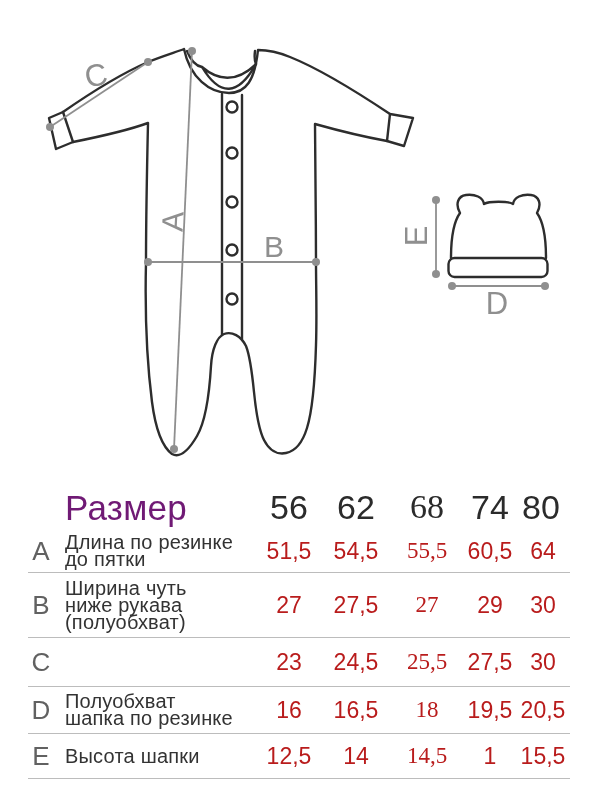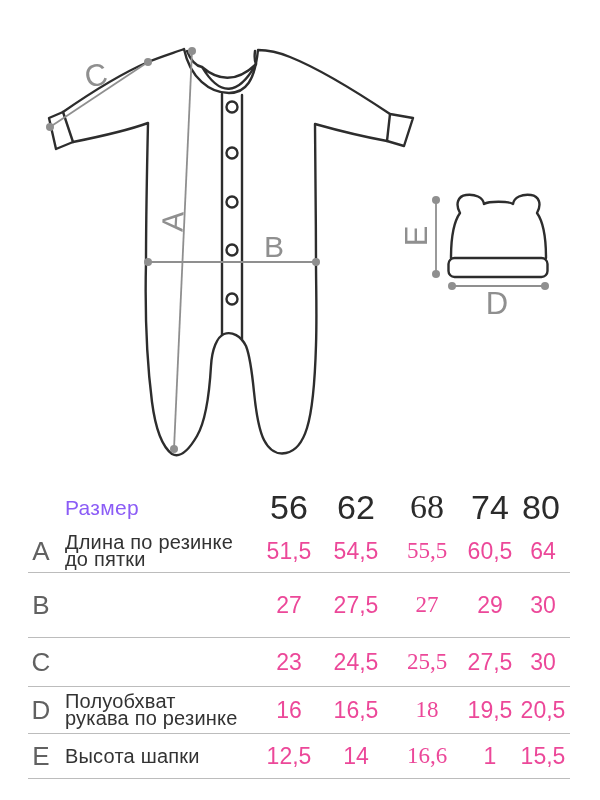--- a/index.html
+++ b/index.html
@@ -11,23 +11,23 @@
   svg text{font-family:"Liberation Sans", sans-serif;fill:#8f8f8f;}
 
   
   .trow{position:absolute;left:0;width:600px;}
   .trow.rule{border-bottom:1px solid #bcbcbc;}
   .trow.rule{left:28px;width:542px;}
   .cell{position:absolute;top:50%;transform:translateY(-50%);}
   .letter{left:0px;width:26px;text-align:center;font-size:26px;color:#616161;}
   
   .label{left:37px;width:200px;font-size:20px;line-height:17px;white-space:pre-line;color:#333333;letter-spacing:.2px;}
-  .val{width:64px;text-align:center;font-size:23px;color:#ec4899;}
+  .val{width:64px;text-align:center;font-size:23px;color:#b91c1c;}
   .v0{left:229px;} .v1{left:296px;} .v2{left:367px;font-family:Liberation Serif, serif;} .v3{left:430px;} .v4{left:483px;}
-  .thead .label{font-size:21px;color:#8b5cf6;letter-spacing:.3px;}
+  .thead .label{font-size:35px;color:#701a75;letter-spacing:.3px;}
   .thead .val{font-size:34px;color:#2b2b2b;}
   .r-head{top:490px;height:34px;}
   .r-a{top:530px;height:42px;}
   .r-b{top:572px;height:65px;}
   .r-c{top:637px;height:49px;}
   .r-d{top:686px;height:47px;}
   .r-e{top:733px;height:45px;}
 </style>
 </head>
 <body>
@@ -137,50 +137,53 @@
 до пятки</div>
     <div class="cell val v0">51,5</div>
     <div class="cell val v1">54,5</div>
     <div class="cell val v2">55,5</div>
     <div class="cell val v3">60,5</div>
     <div class="cell val v4">64</div>
   </div>
 
   <div class="trow rule r-b">
     <div class="cell letter">B</div>
+    <div class="cell label">Ширина чуть
+ниже рукава
+(полуобхват)</div>
     <div class="cell val v0">27</div>
     <div class="cell val v1">27,5</div>
     <div class="cell val v2">27</div>
     <div class="cell val v3">29</div>
     <div class="cell val v4">30</div>
   </div>
 
   <div class="trow rule r-c">
     <div class="cell letter">C</div>
     <div class="cell val v0">23</div>
     <div class="cell val v1">24,5</div>
     <div class="cell val v2">25,5</div>
     <div class="cell val v3">27,5</div>
     <div class="cell val v4">30</div>
   </div>
 
   <div class="trow rule r-d">
     <div class="cell letter">D</div>
     <div class="cell label">Полуобхват
-рукава по резинке</div>
+шапка по резинке</div>
     <div class="cell val v0">16</div>
     <div class="cell val v1">16,5</div>
     <div class="cell val v2">18</div>
     <div class="cell val v3">19,5</div>
     <div class="cell val v4">20,5</div>
   </div>
 
   <div class="trow rule r-e">
     <div class="cell letter">E</div>
     <div class="cell label">Высота шапки</div>
     <div class="cell val v0">12,5</div>
     <div class="cell val v1">14</div>
-    <div class="cell val v2">16,6</div>
+    <div class="cell val v2">14,5</div>
     <div class="cell val v3">1</div>
     <div class="cell val v4">15,5</div>
   </div>
 
 </div>
 
 </body></html>

